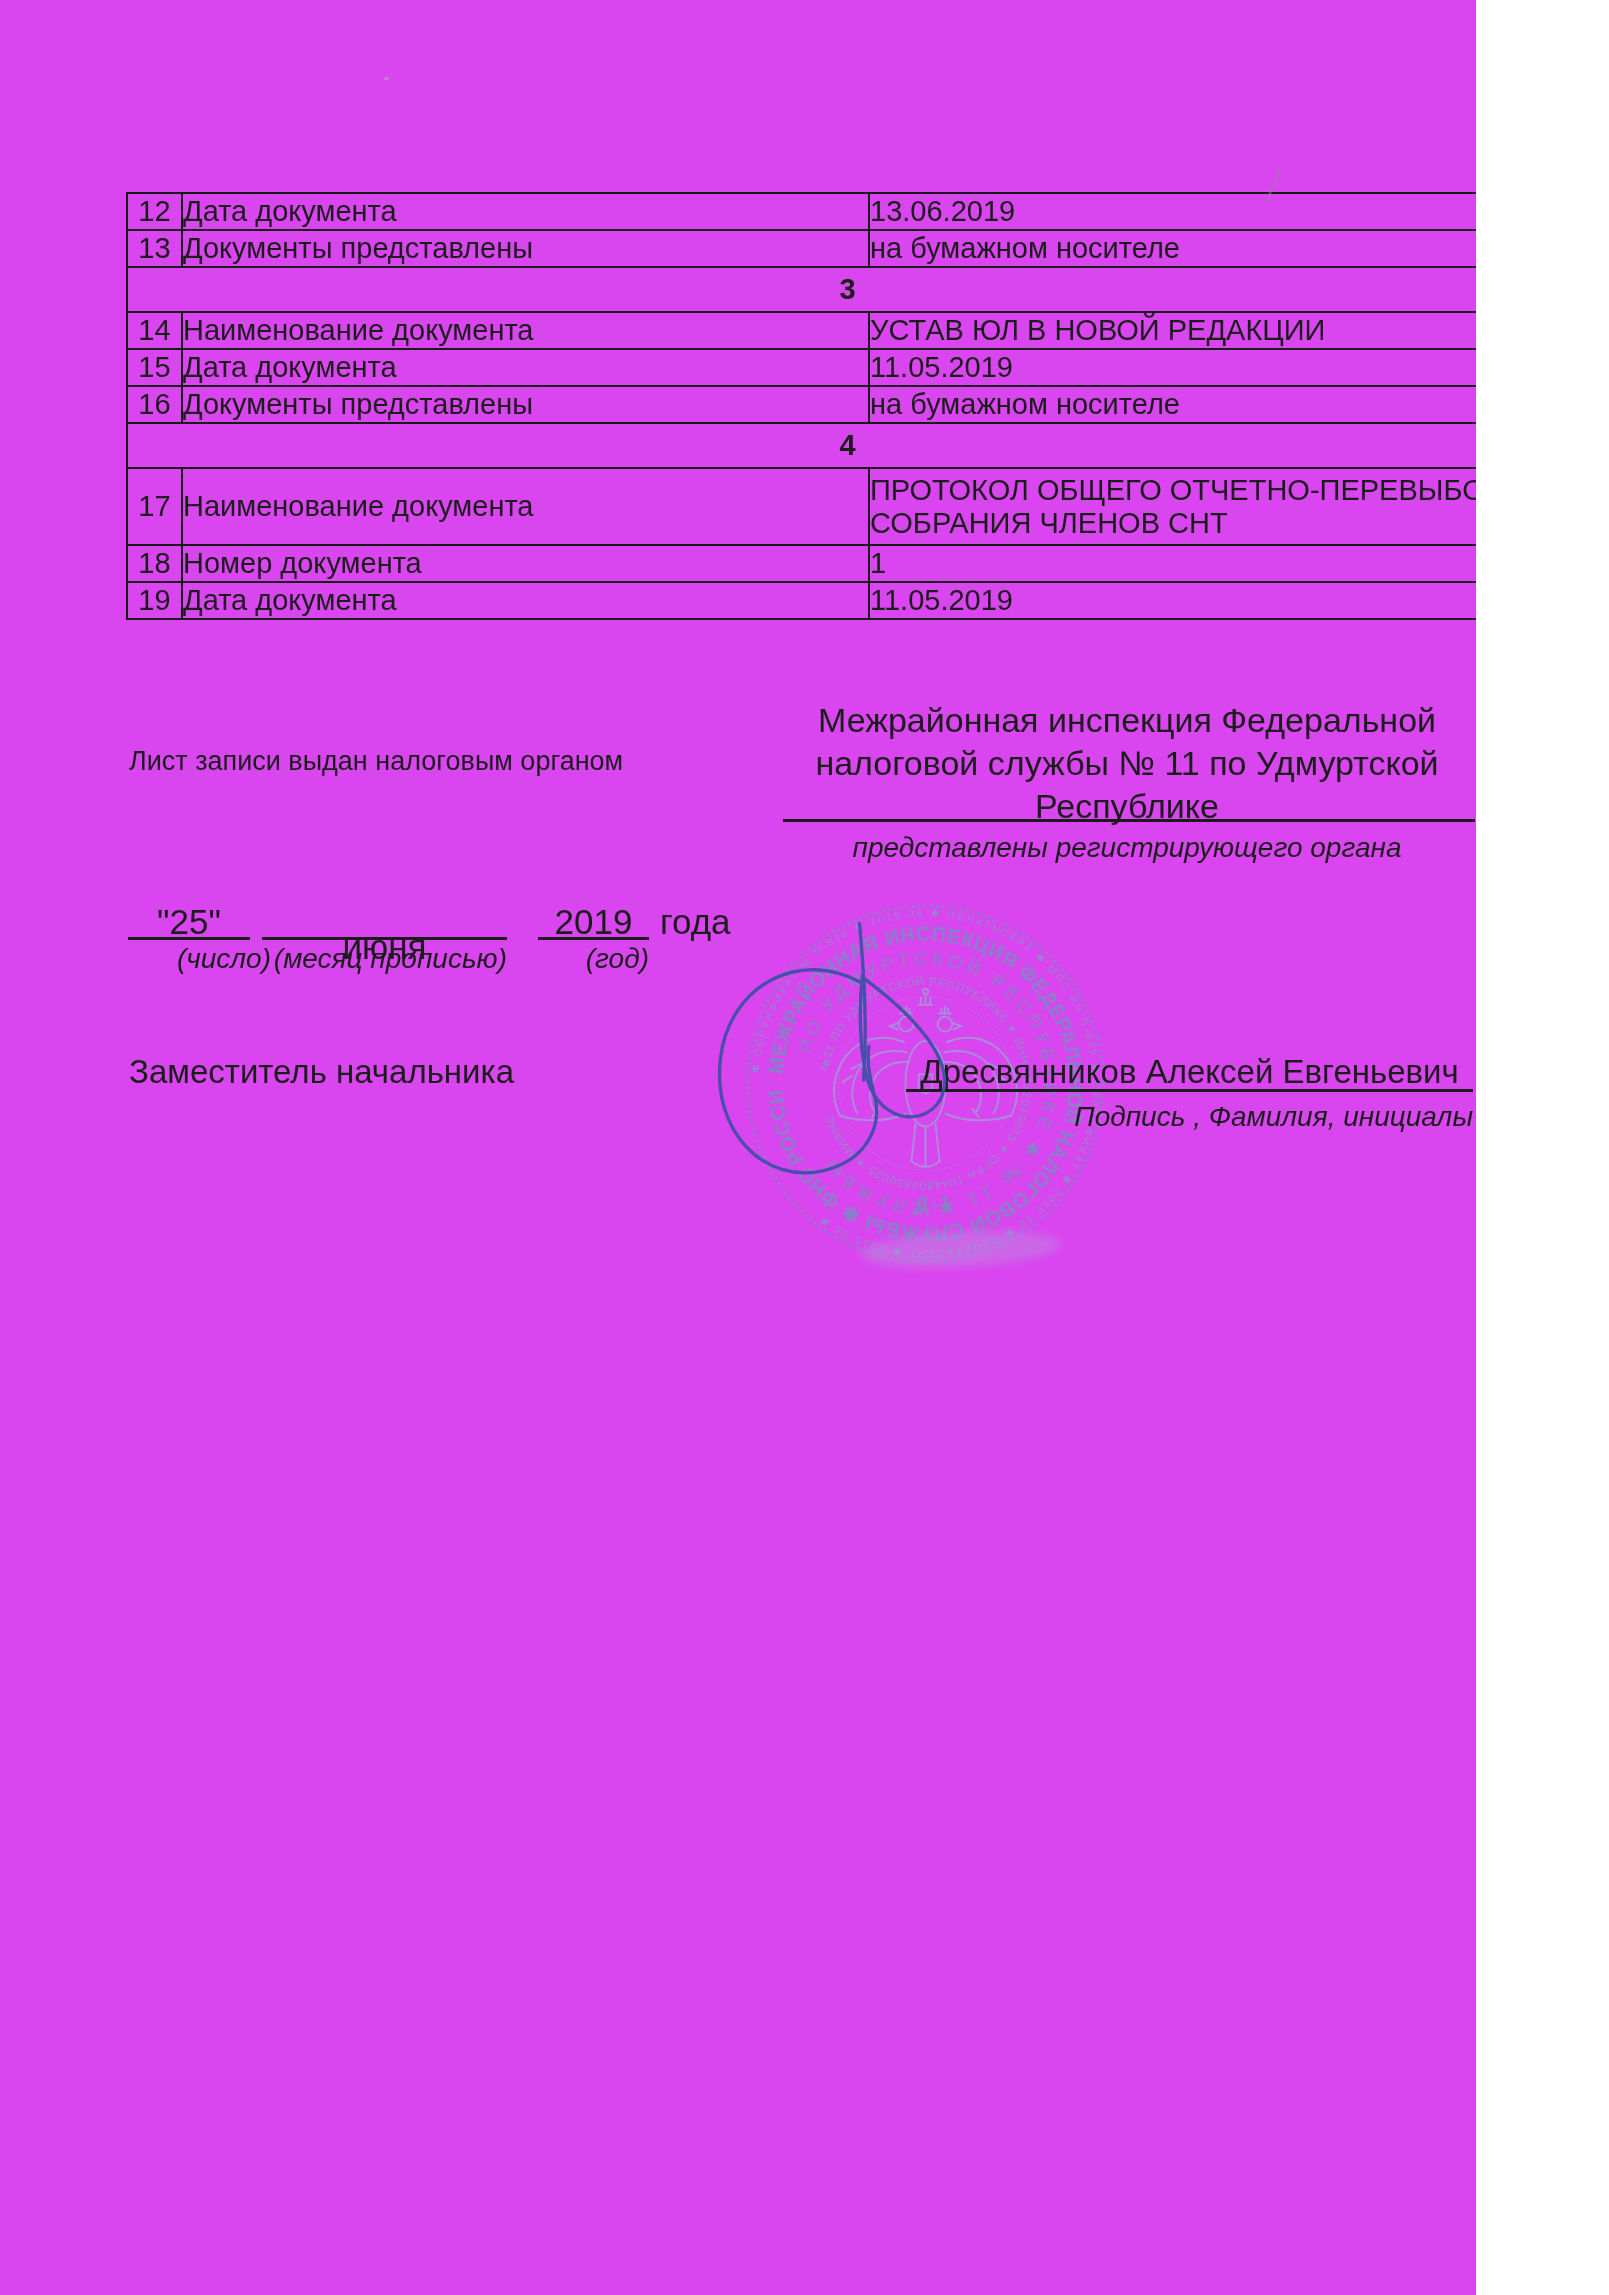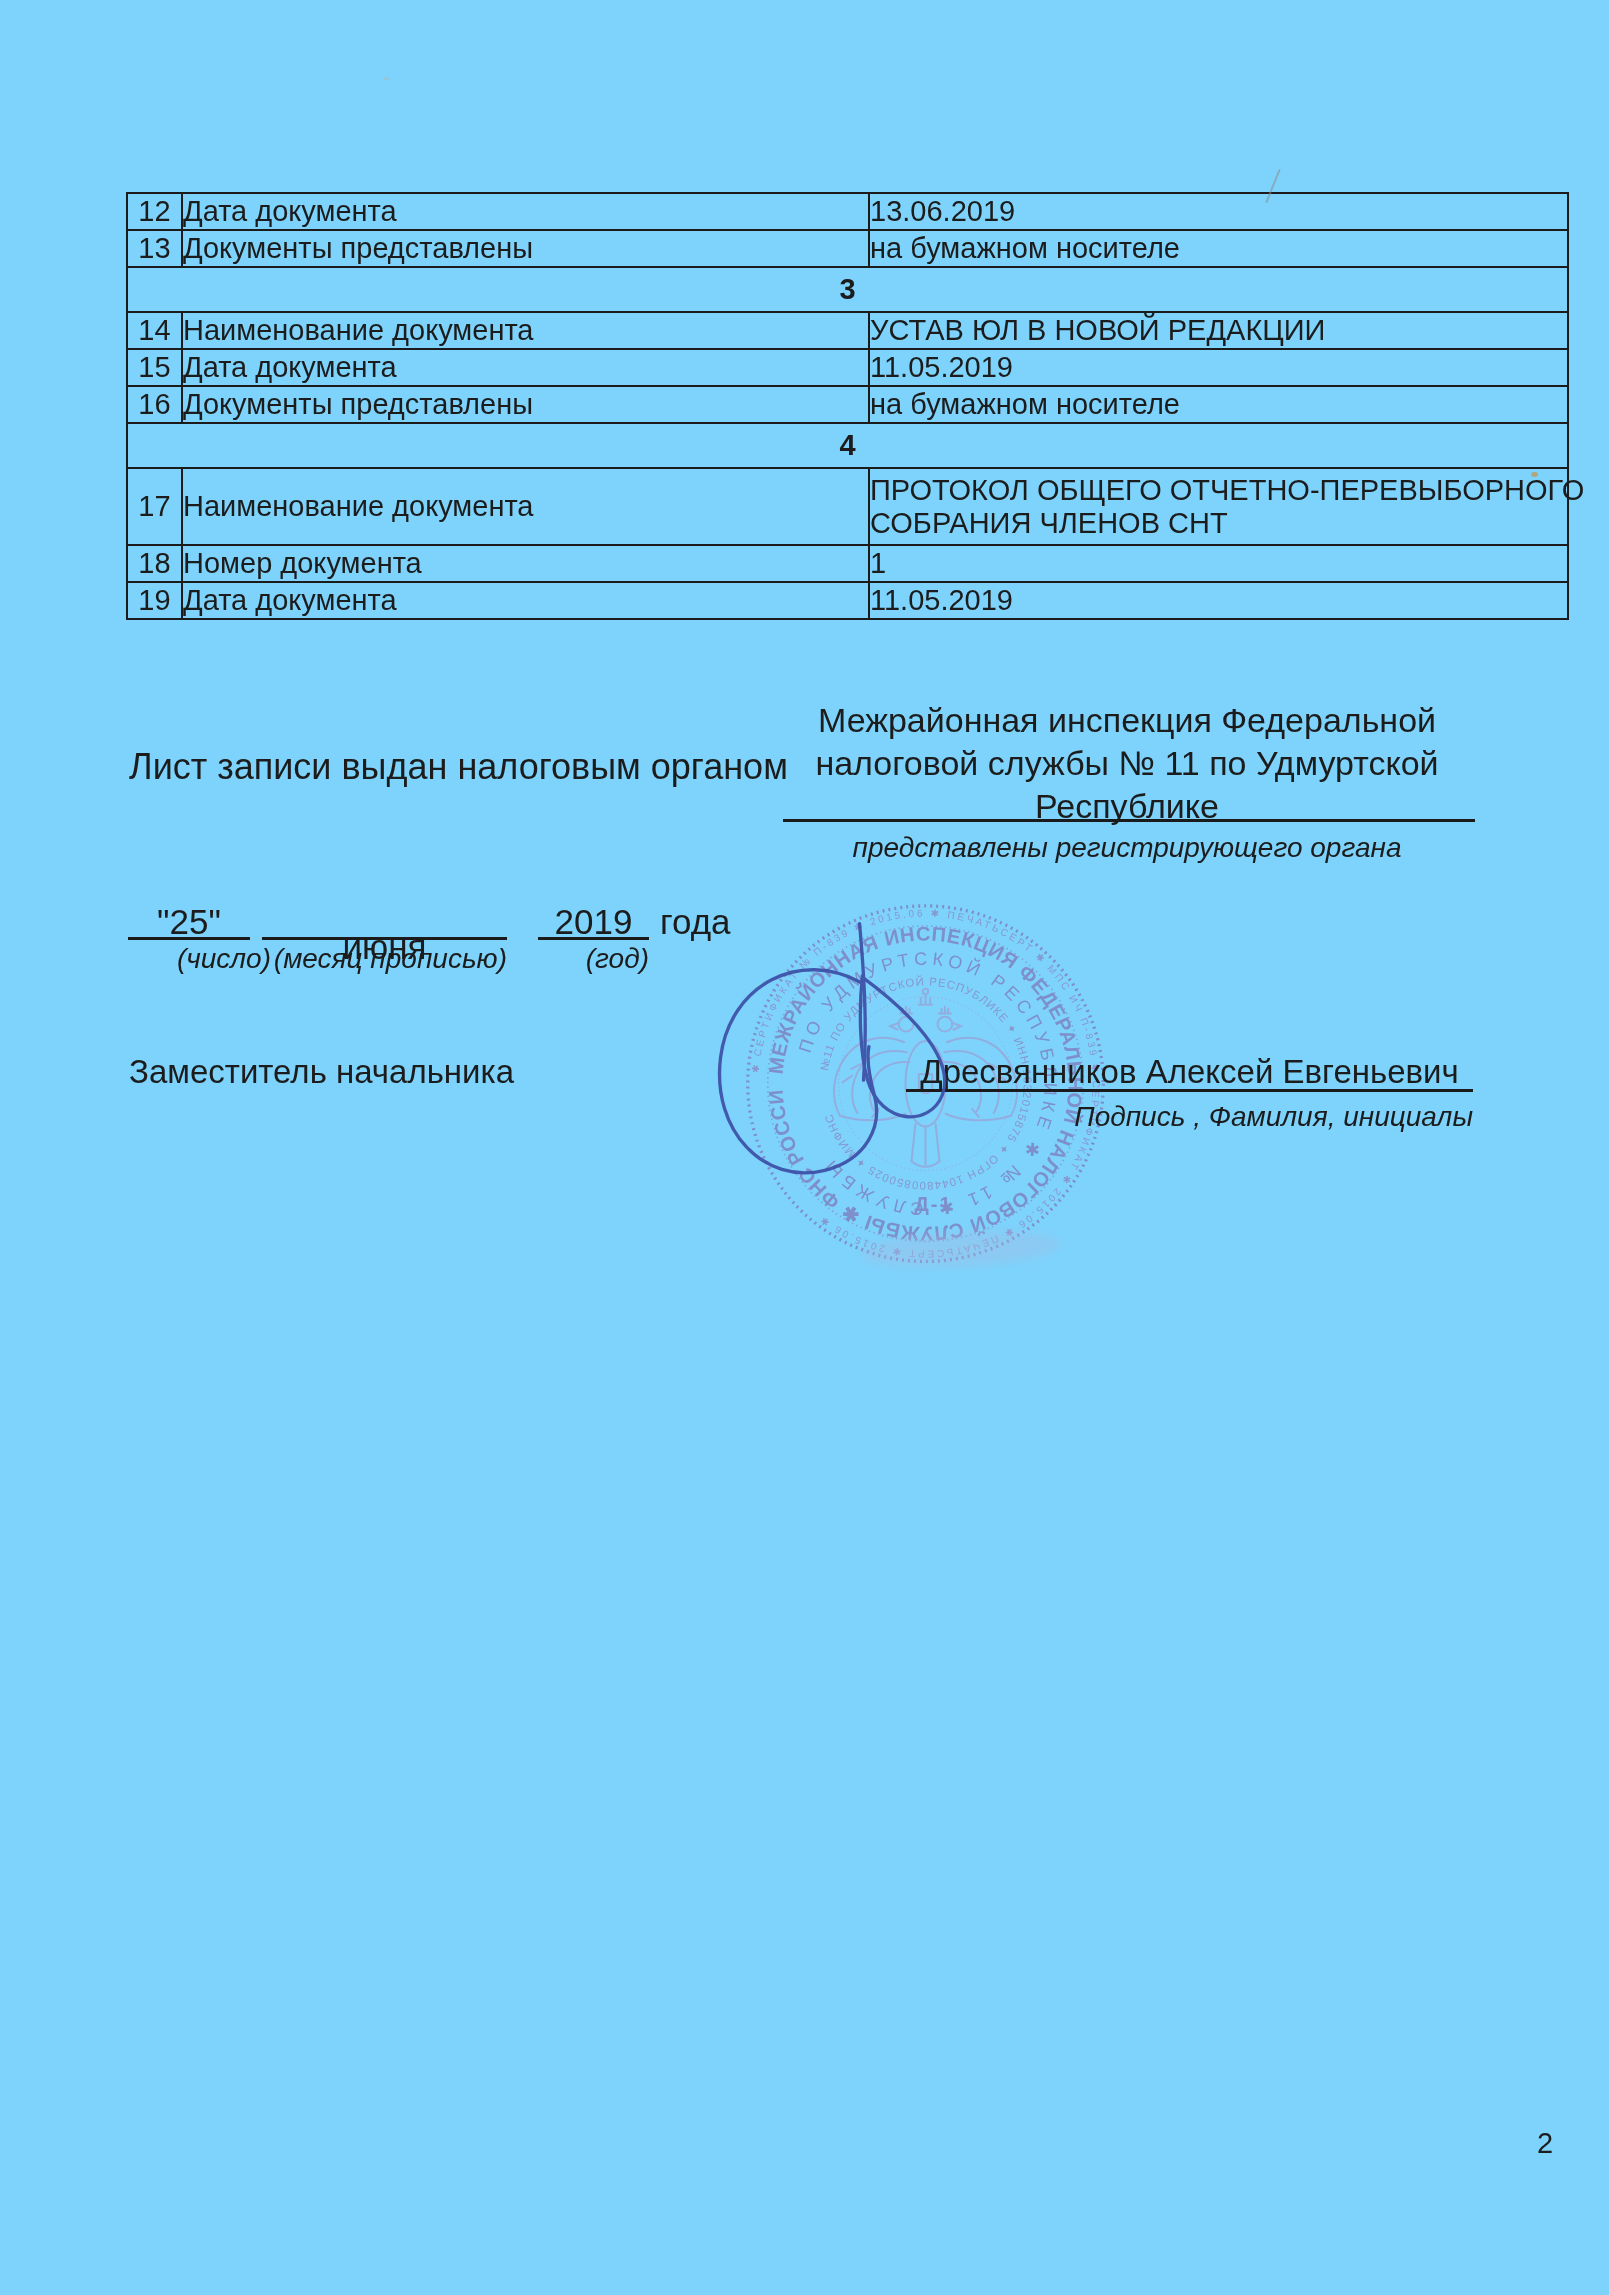--- a/index.html
+++ b/index.html
@@ -1,17 +1,17 @@
 <!DOCTYPE html>
 <html style="font-size:10.7px"><head>
 <meta charset="utf-8">
 <style>
   html,body{margin:0;padding:0;background:#ffffff;}
   .page{
-    position:relative;width:1609px;height:2295px;background:#7dd3fc;overflow:hidden;
+    position:relative;width:1476px;height:2295px;background:#d946ef;overflow:hidden;
     font-family:"Liberation Sans","DejaVu Sans",sans-serif;color:#1c1c1c;text-decoration:underline;
   }
   
   .doc-table{
     position:absolute;left:126px;top:192px;width:1442px;
     border-collapse:collapse;table-layout:fixed;
     font-size:29px;line-height:1.12;color:#1c1c1c;
   }
   .doc-table td{border:2px solid #1b1b1b;vertical-align:middle;padding:0;}
   .doc-table{border:2.7px solid #1b1b1b;}
@@ -19,21 +19,21 @@
   .col-label{width:687px;}
   .col-value{width:699px;}
   .row-item td{height:35px;}
   .row-tall td{height:75px;}
   .row-section td{height:43px;}
   .cell-num{text-align:center;}
   .cell-label{padding-left:6.7px;white-space:nowrap;overflow:visible;}
   .cell-value{padding-left:6.7px;white-space:pre;overflow:visible;}
   .cell-section{text-align:center;font-weight:bold;}
   
-  .issuer-left{position:absolute;left:129px;top:746px;font-size:36px;white-space:nowrap;}
+  .issuer-left{position:absolute;left:129px;top:746px;font-size:27px;white-space:nowrap;}
   .issuer-name{position:absolute;left:778px;top:699px;width:698px;text-align:center;
                font-size:34px;line-height:43px;}
   .issuer-underline{position:absolute;left:783px;top:819px;width:692px;height:3.3px;background:#1b1b1b;}
   .issuer-caption{position:absolute;left:778px;top:832px;width:698px;text-align:center;
                   font-size:28px;font-style:italic;}
   
   .date-val{position:absolute;top:902px;font-size:35px;text-align:center;white-space:nowrap;}
   .d-day{left:128px;width:122px;}
   .d-month{left:262px;width:245px;margin-top:25px;}
   .d-year{left:538px;width:111px;}

